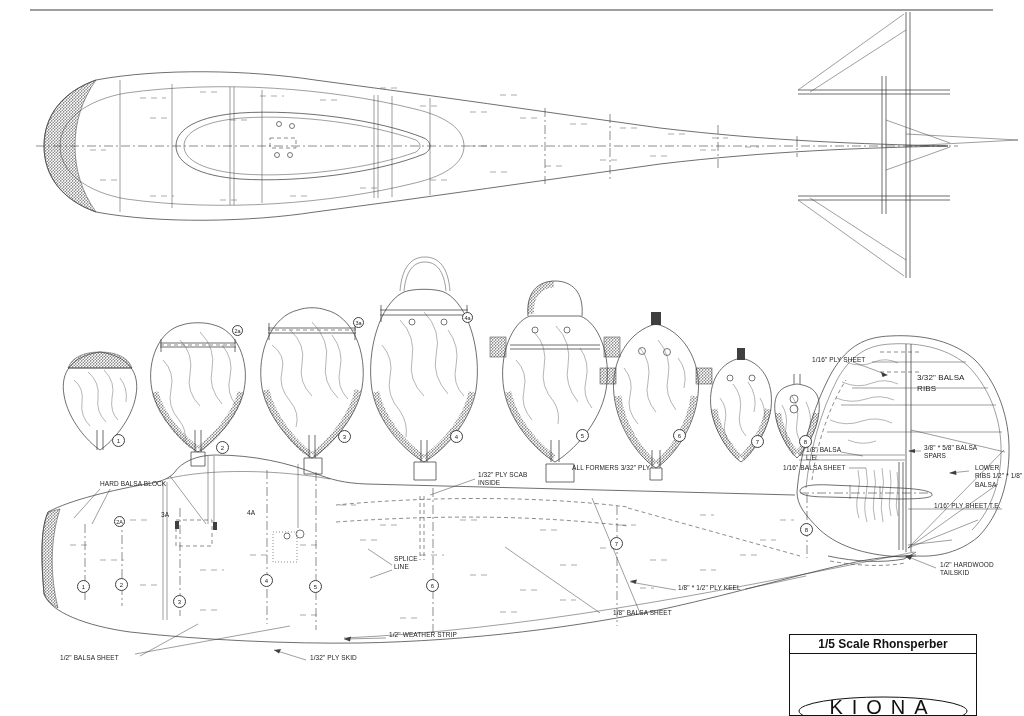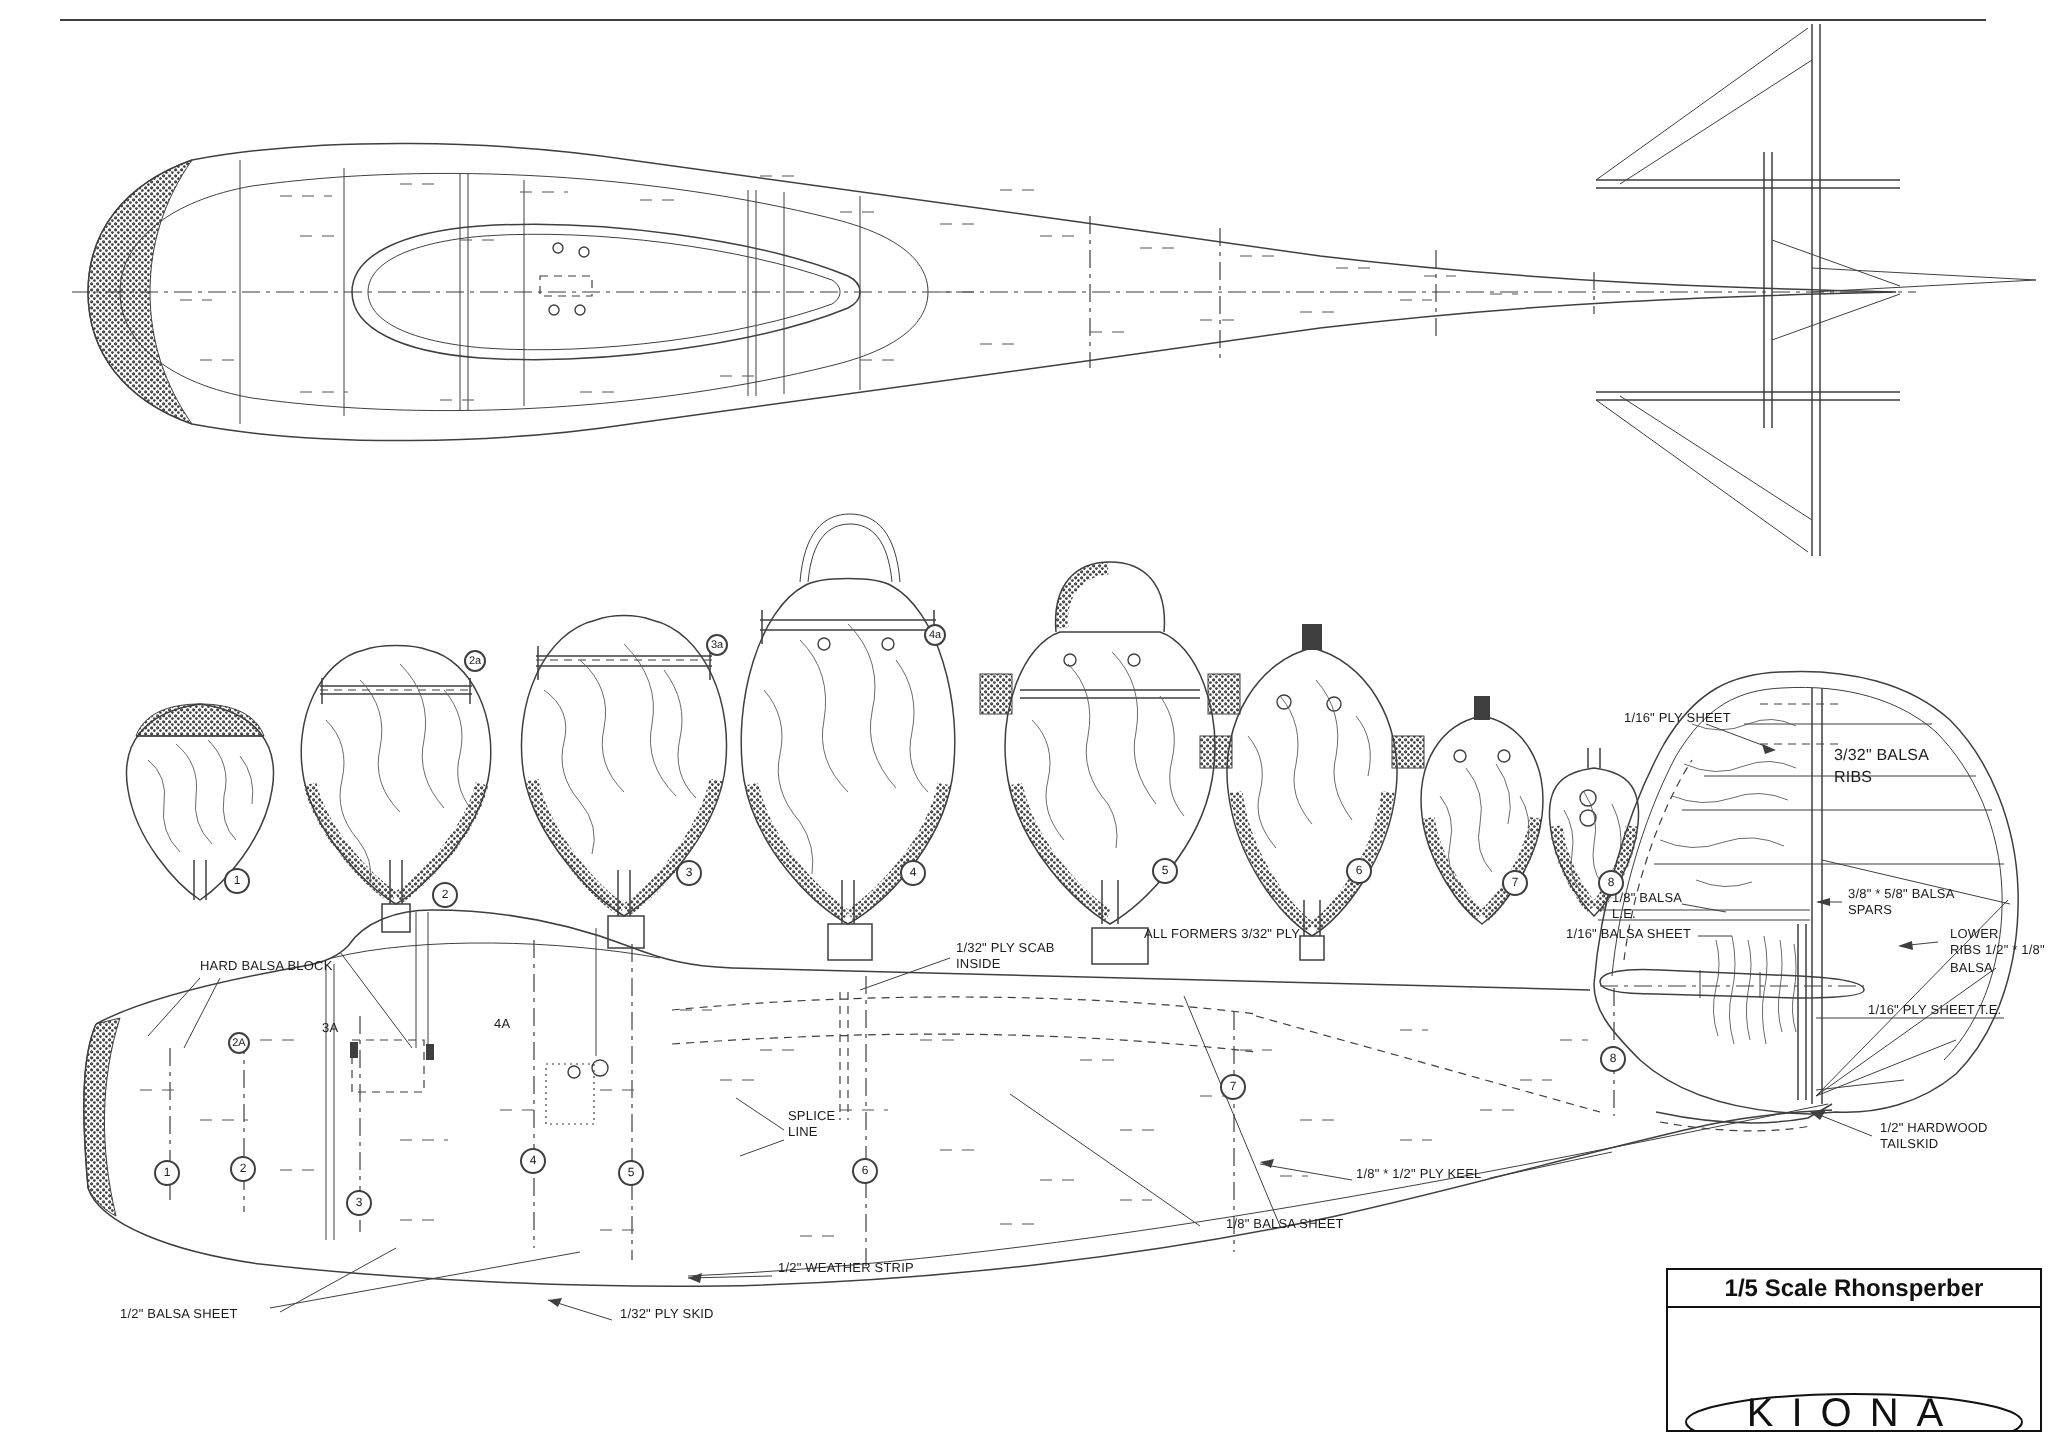--- a/index.html
+++ b/index.html
@@ -20,21 +20,21 @@
   #art .solidfill{fill:#3f3f3f;stroke:none;}
   #art .arrow{fill:#3f3f3f;stroke:none;}
   .lbl{position:absolute;font-size:6.5px;line-height:1.3;color:#1c1c1c;
        letter-spacing:.1px;white-space:pre-line;}
   .lbl.big{font-size:8px;line-height:1.35;}
   .circ{position:absolute;width:13px;height:13px;border:1px solid #3f3f3f;border-radius:50%;
         background:#fff;display:flex;align-items:center;justify-content:center;
         font-size:6px;color:#1c1c1c;box-sizing:border-box;}
   .circ.sm{width:11px;height:11px;font-size:5.5px;}
   
-  .tblock{position:absolute;left:833px;top:634px;width:188px;height:82px;
+  .tblock{position:absolute;left:789px;top:634px;width:188px;height:82px;
           border:1.4px solid #111;background:#fff;box-sizing:border-box;color:#111;}
   .tb-title{height:16px;font-size:12px;font-weight:bold;text-align:center;
             border-bottom:1.6px solid #111;padding-top:2px;}
   .tb-logo{position:relative;height:34px;border-bottom:1.6px solid #111;margin-top:40px;}
   .tb-ellipse{position:absolute;left:6px;top:1px;}
   .tb-ellipse ellipse{fill:none;stroke:#111;stroke-width:1;}
   .tb-brand{position:absolute;left:0;top:2px;width:100%;text-align:center;
             font-size:20px;letter-spacing:9px;color:#111;}
   .tb-brandsub{position:absolute;left:0;top:23px;width:100%;text-align:center;
                font-size:4.2px;letter-spacing:1.8px;color:#222;}

